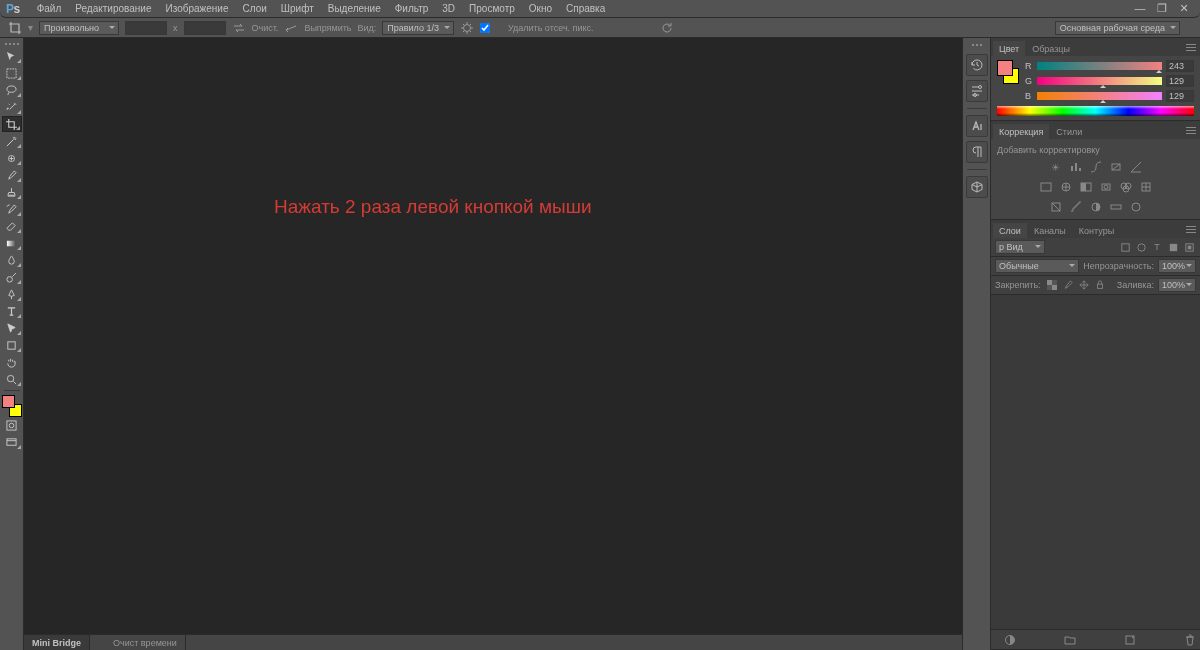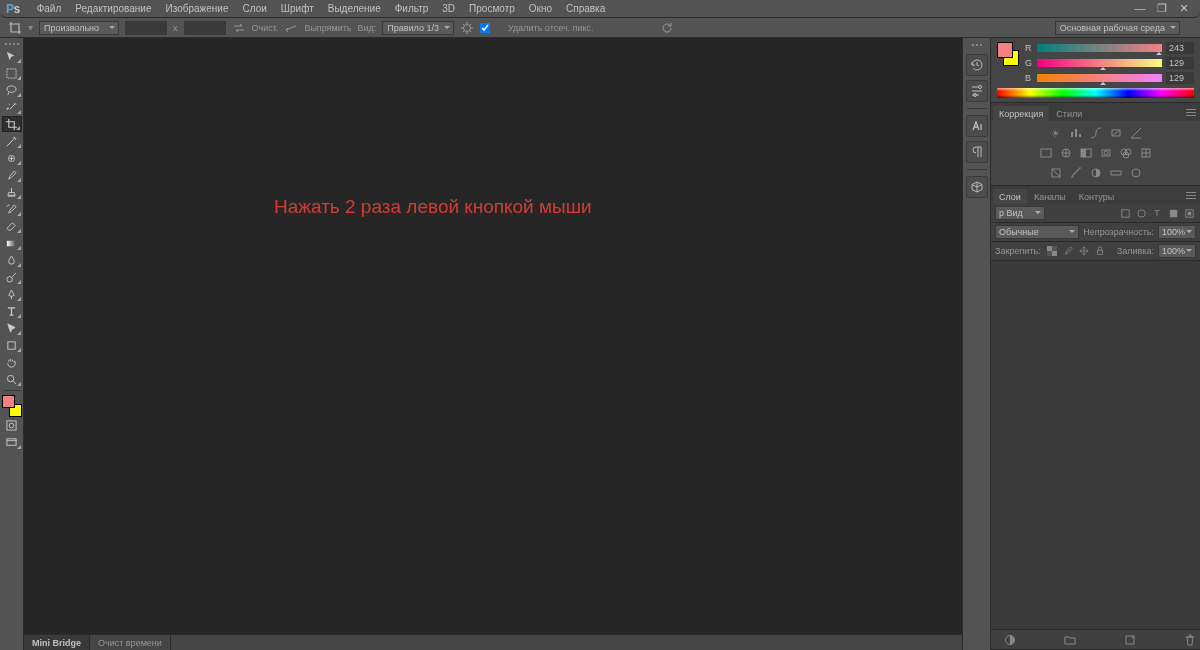--- a/index.html
+++ b/index.html
@@ -217,21 +217,21 @@
     left: 250px;
     font-size: 19px;
     color: var(--red-text);
     font-family: Arial, sans-serif;
   }
   .bottom-tabs {
     height: 16px;
     background: var(--bg-darker);
     display: flex;
     align-items: center;
-    gap: 0;
+    gap: 15px;
     border-top: 1px solid var(--border);
   }
   .bottom-tab {
     padding: 0 8px;
     height: 100%;
     display:flex;
     align-items:center;
     font-size: 9px;
     color: var(--text-dim);
     border-right: 1px solid var(--border);
@@ -717,20 +717,24 @@
     <div class="dock-icon">
         <svg width="14" height="14" viewBox="0 0 14 14">
           <path d="M7 2l5 2.5v5L7 12 2 9.5v-5zM7 2v10M2 4.5l5 2.5 5-2.5" stroke="#bbb" fill="none"></path>
         </svg>
       </div>
   </div>
 
   <div class="panels">
 
     <div class="panel">
+      <div class="panel-tabs">
+        <div class="panel-tab active">Цвет</div>
+        <div class="panel-tab">Образцы</div>
+      </div>
       <div class="panel-body">
         <div class="color-panel-body">
           <div class="color-large-swatches">
             <div class="fg-sw" style="background:#f38181"></div>
             <div class="bg-sw" style="background:#ffff00"></div>
           </div>
           <div class="rgb-sliders">
             <div class="rgb-row">
               <span class="rgb-label">R</span>
               <div class="rgb-slider rgb-r"></div>
@@ -751,20 +755,21 @@
         <div class="spectrum"></div>
       </div>
     </div>
 
     <div class="panel">
       <div class="panel-tabs">
         <div class="panel-tab active">Коррекция</div>
         <div class="panel-tab">Стили</div>
       </div>
       <div class="panel-body">
+        <div class="adj-label">Добавить корректировку</div>
         <div class="adj-icons">
           <div class="adj-icon">☀</div>
           <div class="adj-icon">
               <svg width="12" height="12" viewBox="0 0 12 12">
                 <path d="M1 10h2V5H1zM5 10h2V2H5zM9 10h2V7H9z" fill="#888"></path>
               </svg>
             </div>
           <div class="adj-icon">
               <svg width="12" height="12" viewBox="0 0 12 12">
                 <path d="M1 11Q6 11 6 6T11 1" stroke="#888" fill="none"></path>

